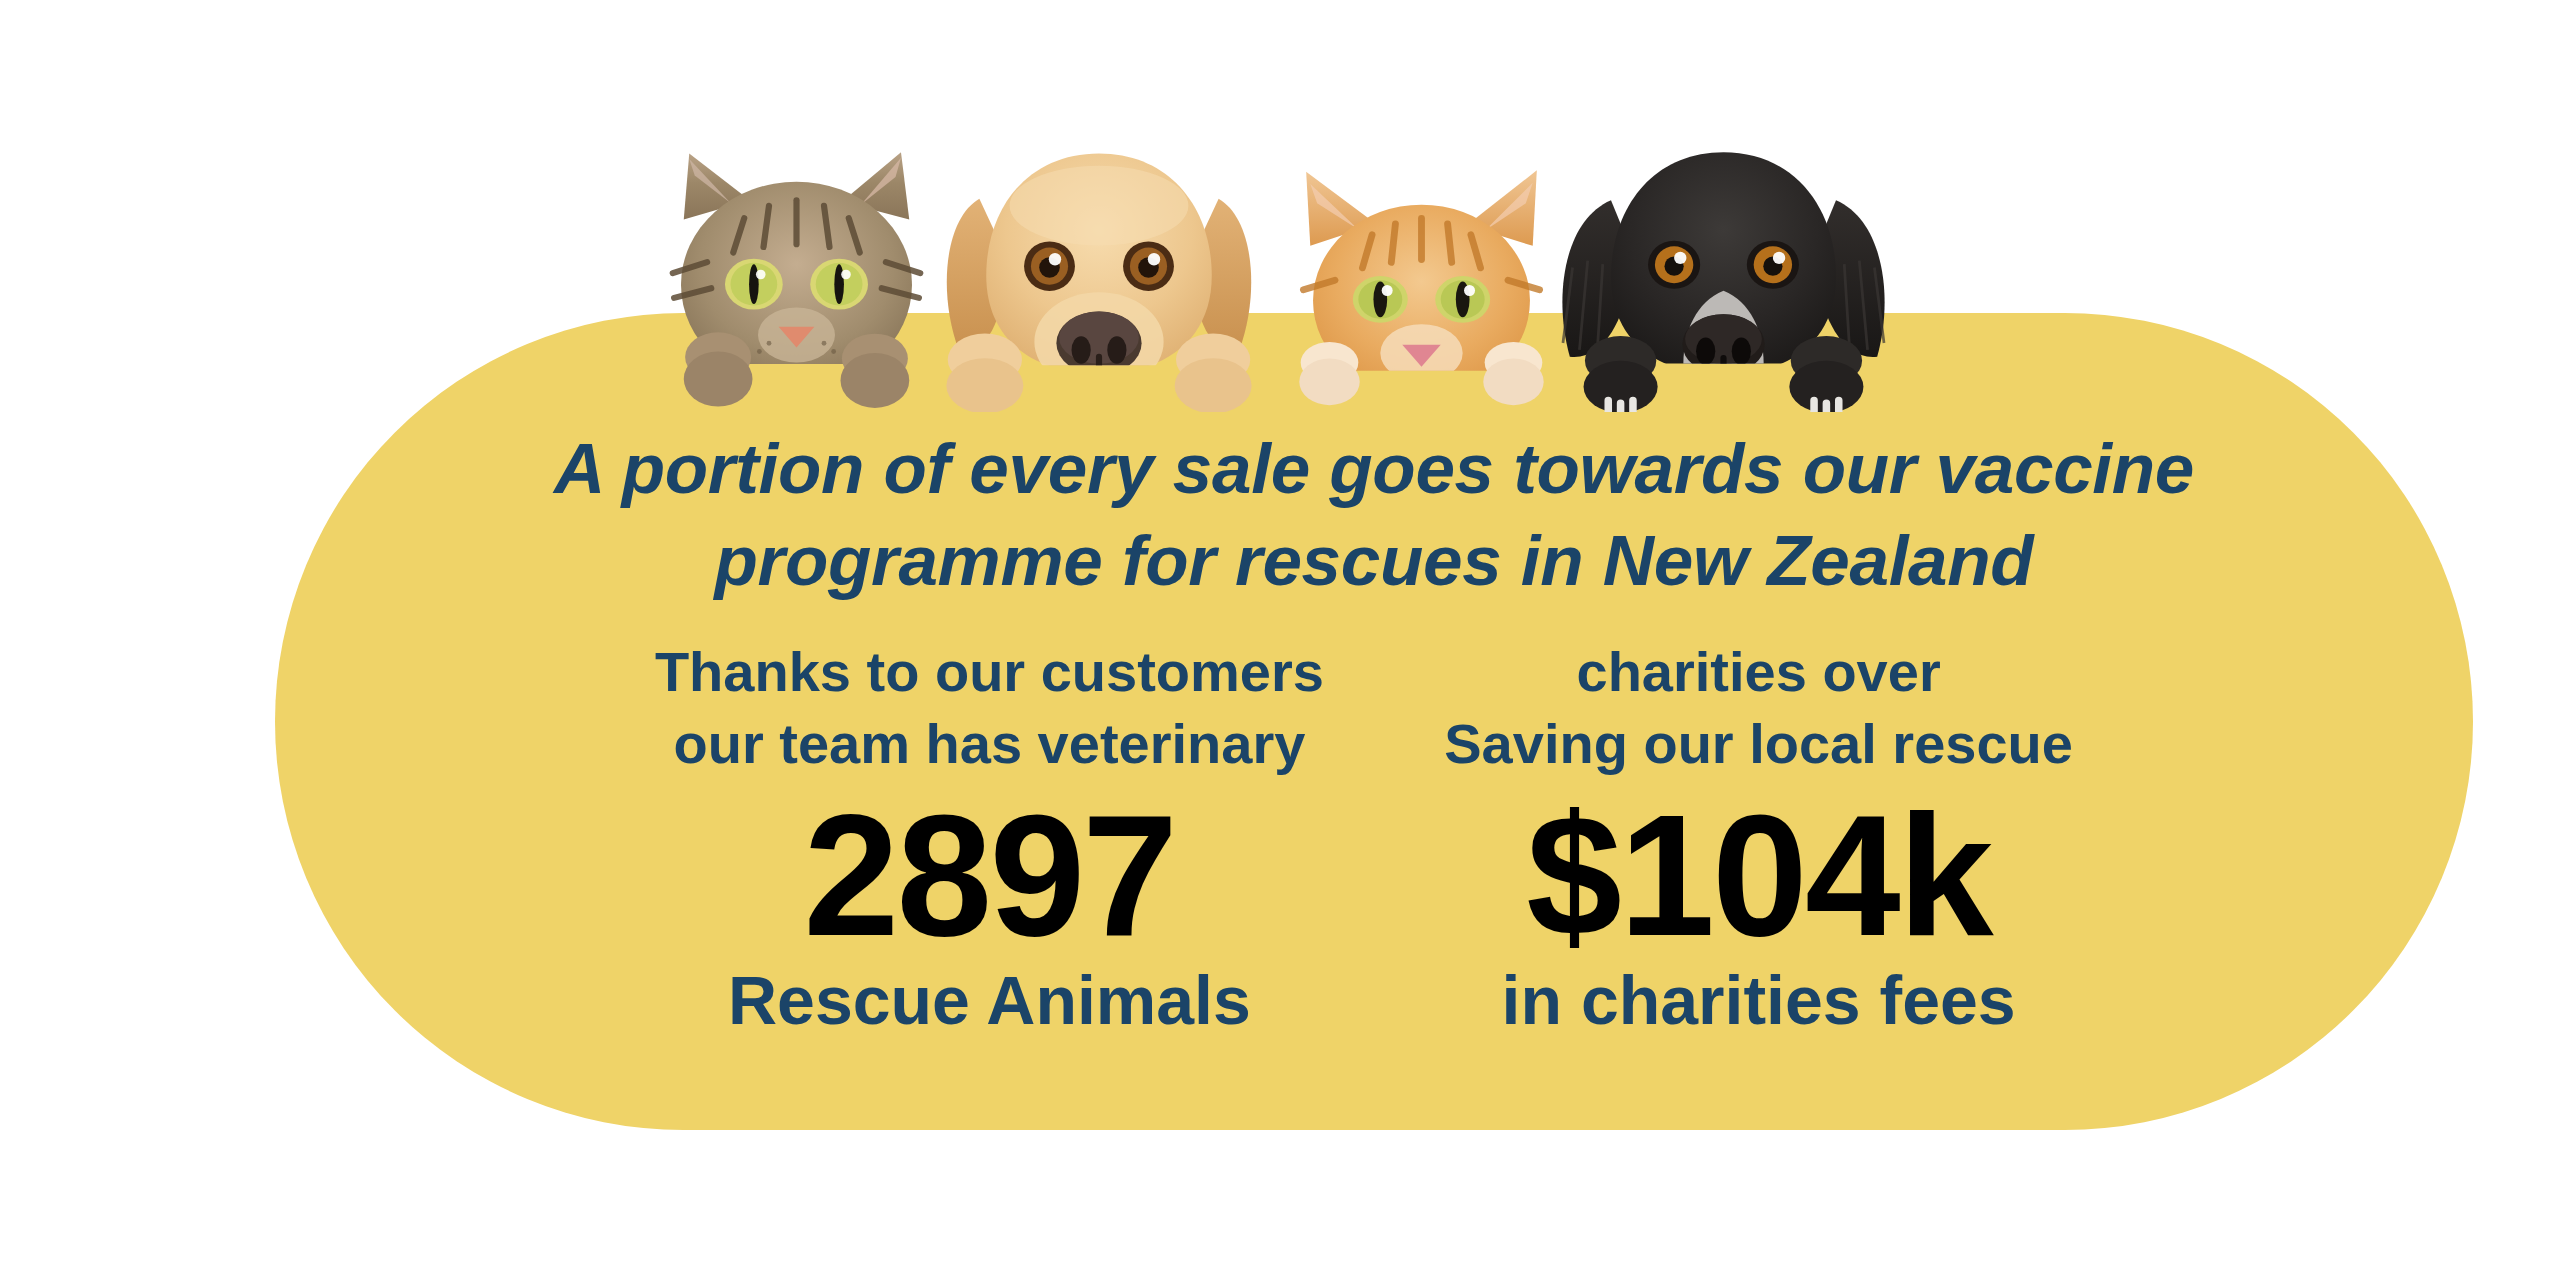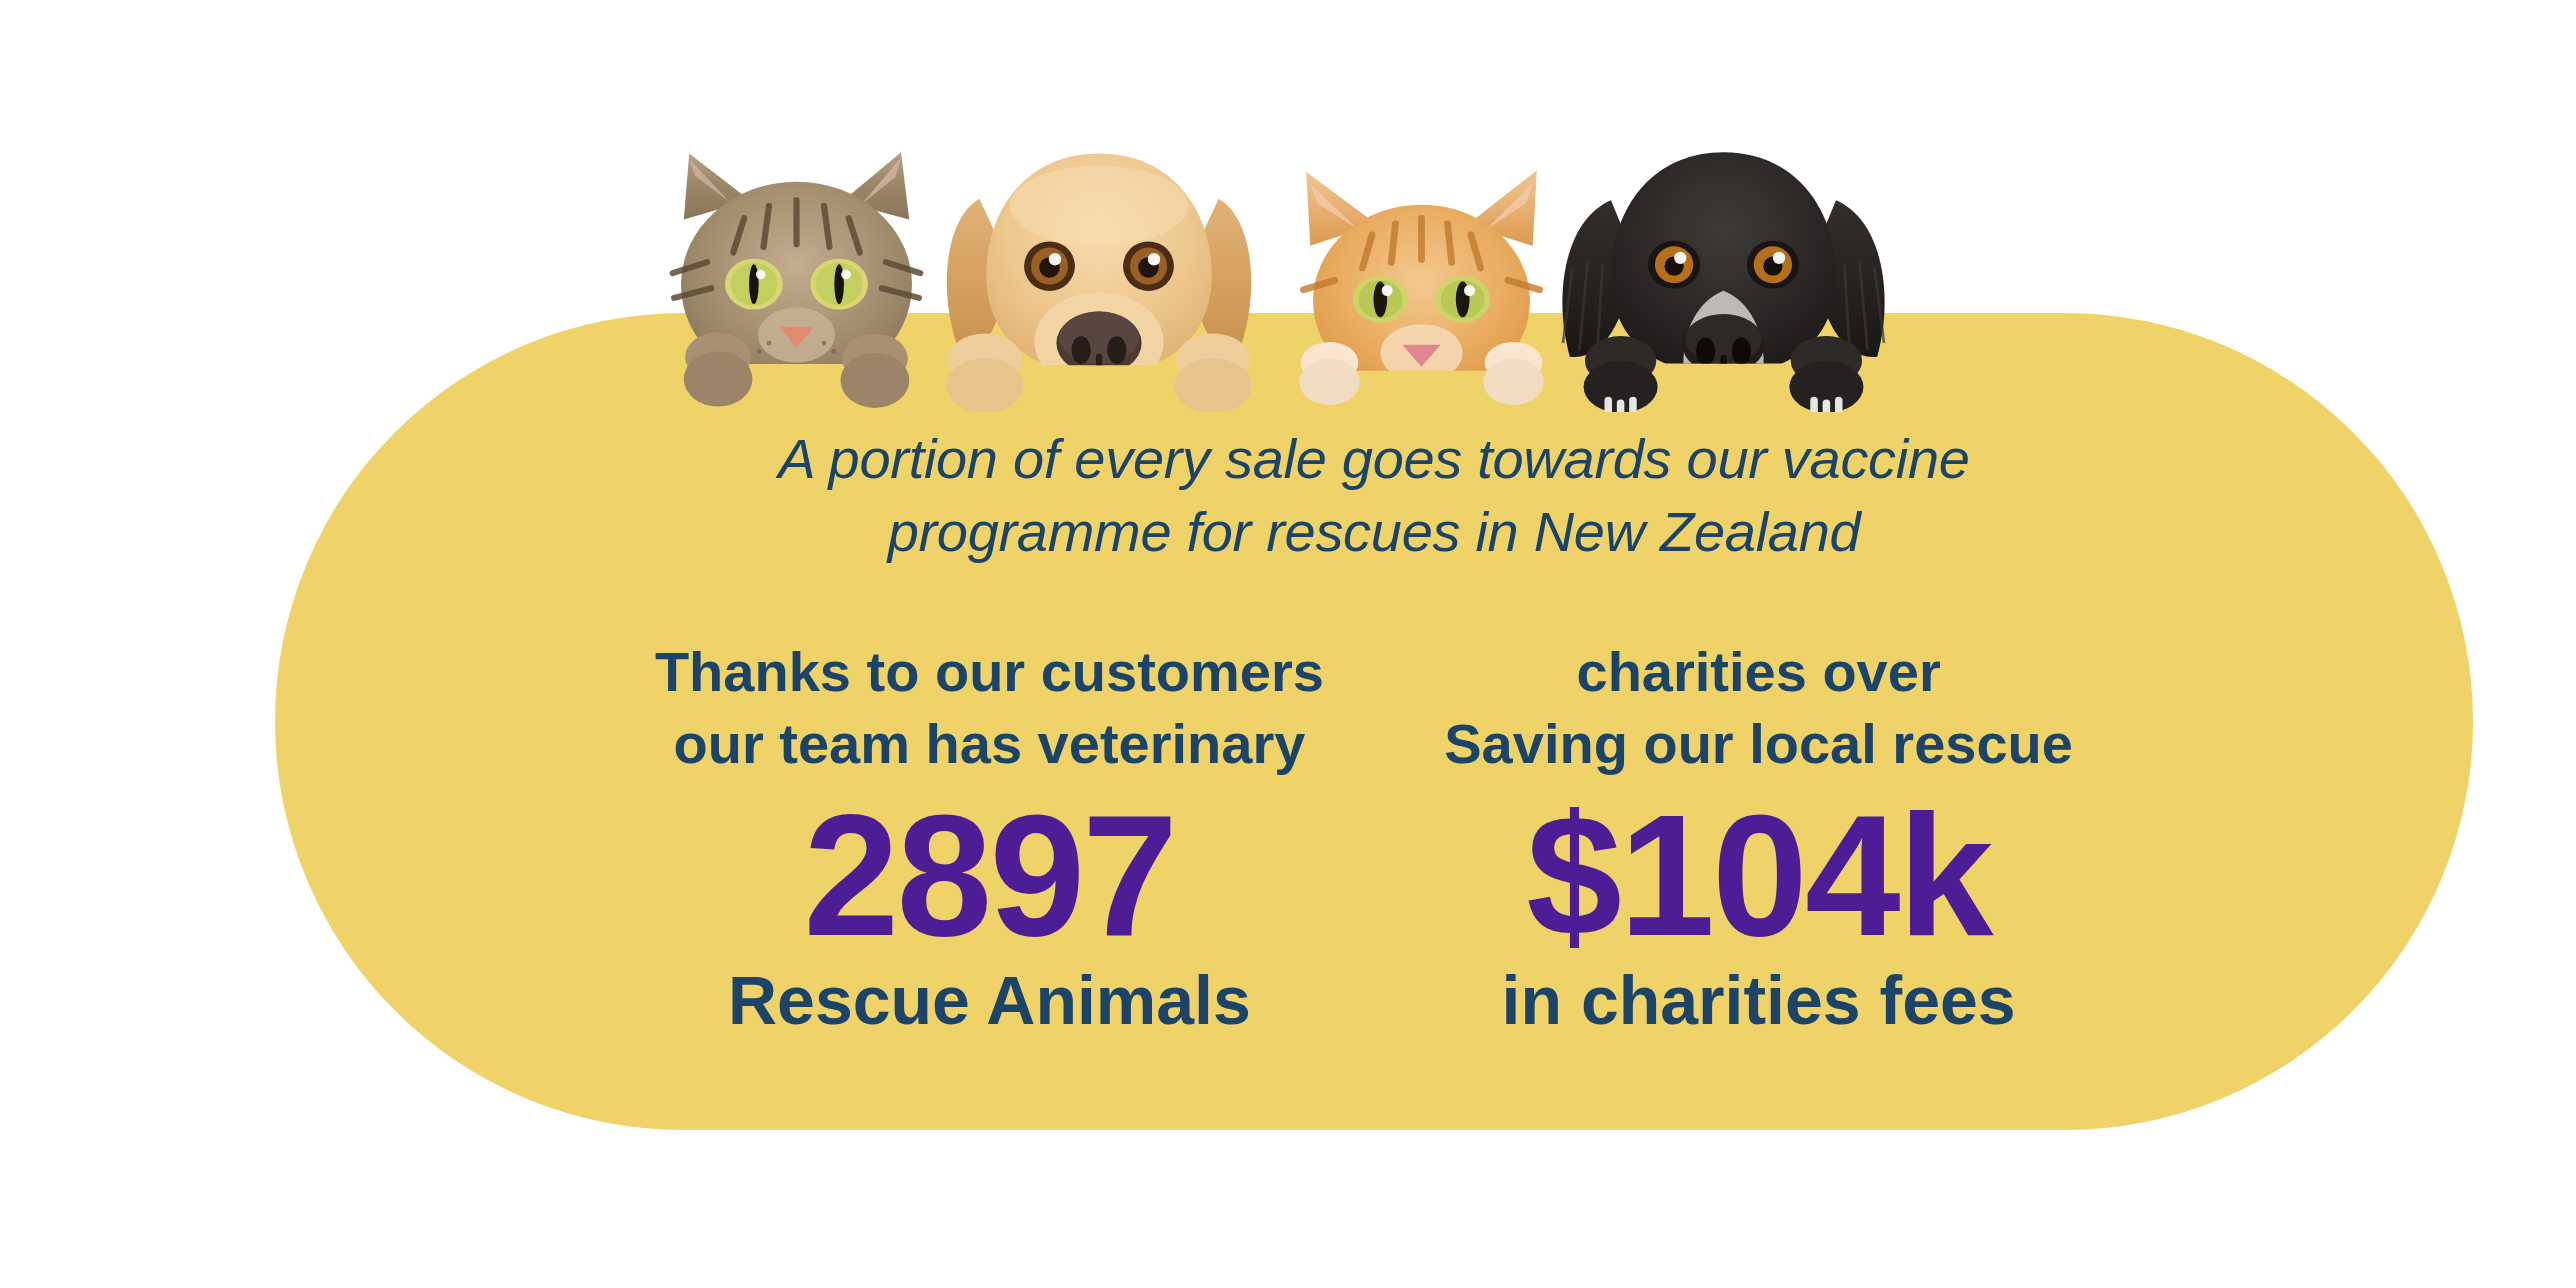--- a/index.html
+++ b/index.html
@@ -23,35 +23,35 @@
   .animal{position:absolute;bottom:0;}
 
   
   #content{
     position:absolute;left:275px;top:313px;width:2198px;height:817px;
     z-index:4;
   }
   #headline{
     position:absolute;left:0;top:110px;width:2198px;
     text-align:center;color:#1B4468;
-    font-style:italic;font-weight:400;font-size:56px;line-height:1.30;
+    font-style:italic;font-weight:700;font-size:71px;line-height:1.30;
     letter-spacing:-0.3px;
   }
   #stats{
     position:absolute;left:0;top:323px;width:2198px;
     display:flex;justify-content:center;align-items:flex-start;
   }
   .stat{width:728px;text-align:center;}
   .stat.left{padding-right:20.6px;}
   .stat.right{padding-left:20.6px;}
   .stat-caption{
     color:#1B4468;font-weight:700;font-size:56px;line-height:1.28;
   }
   .stat-value{
-    color:#4c1d95;font-weight:700;font-size:172px;line-height:1.0;
+    color:#000000;font-weight:700;font-size:172px;line-height:1.0;
     margin-top:9.6px;letter-spacing:-2.7px;
   }
   .stat-label{
     color:#1B4468;font-weight:700;font-size:68px;line-height:1.05;
     margin-top:4.1px;
   }
 </style>
 </head>
 <body>
 

